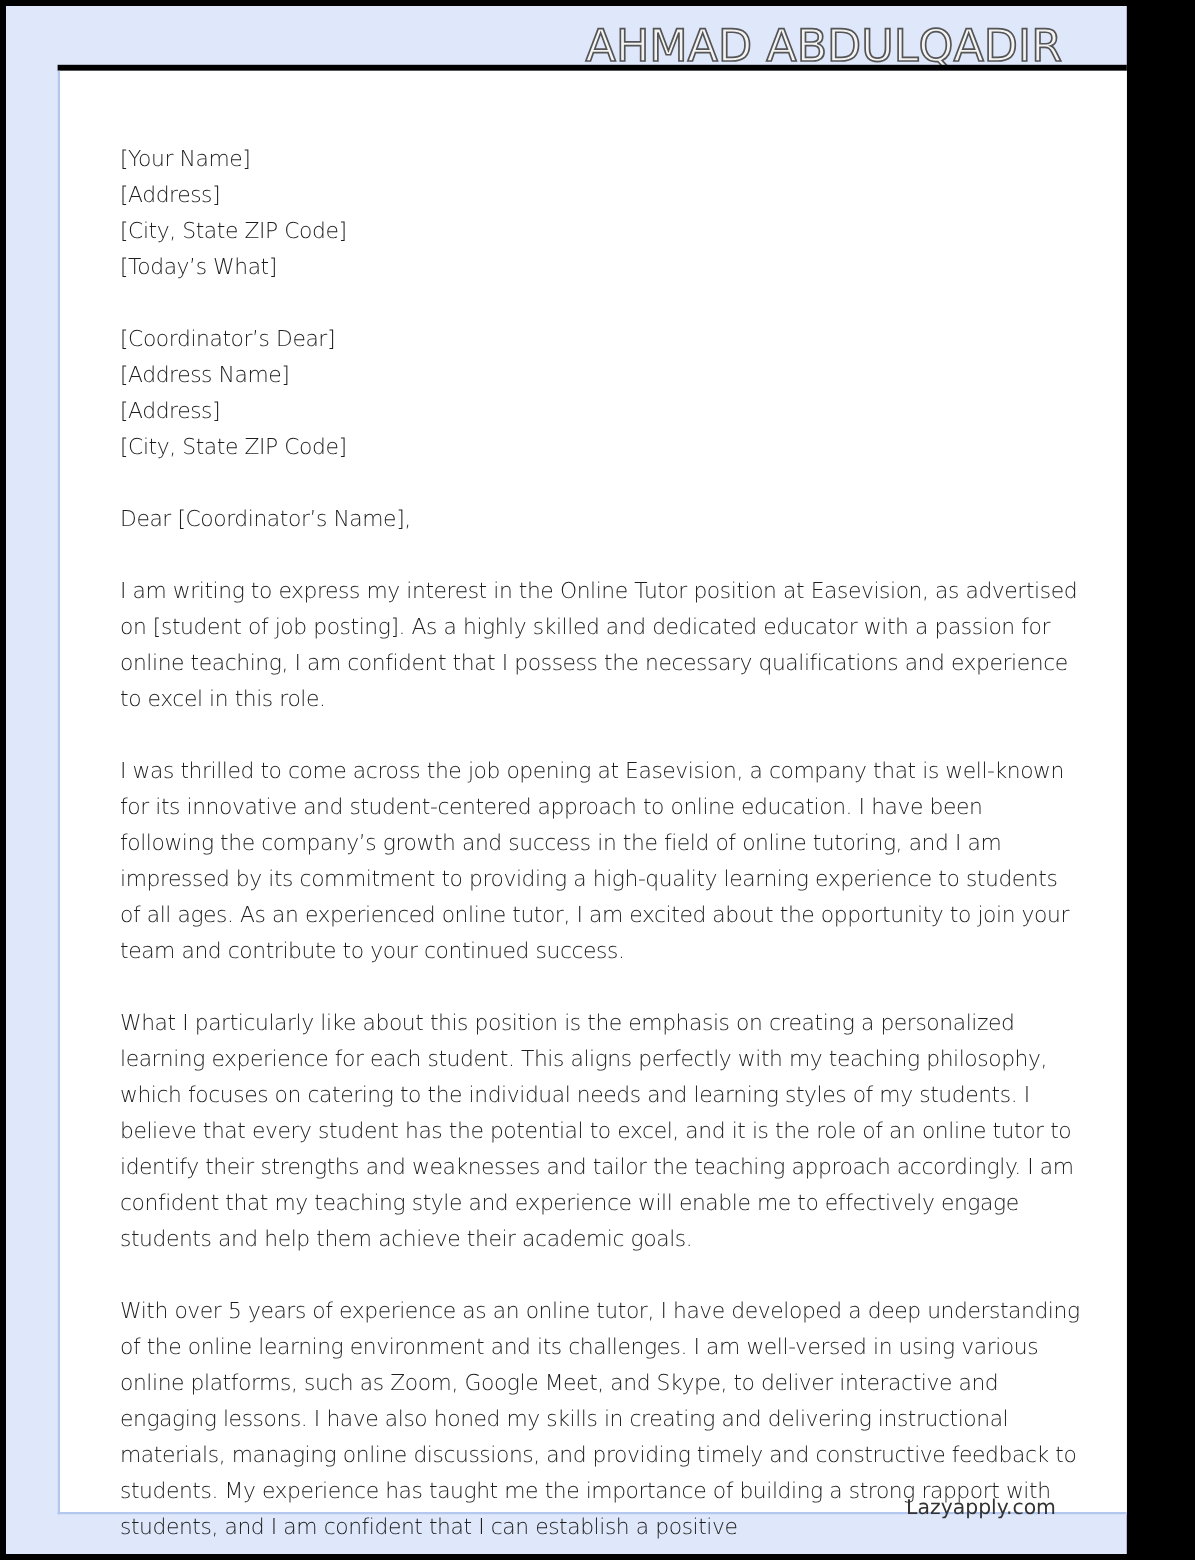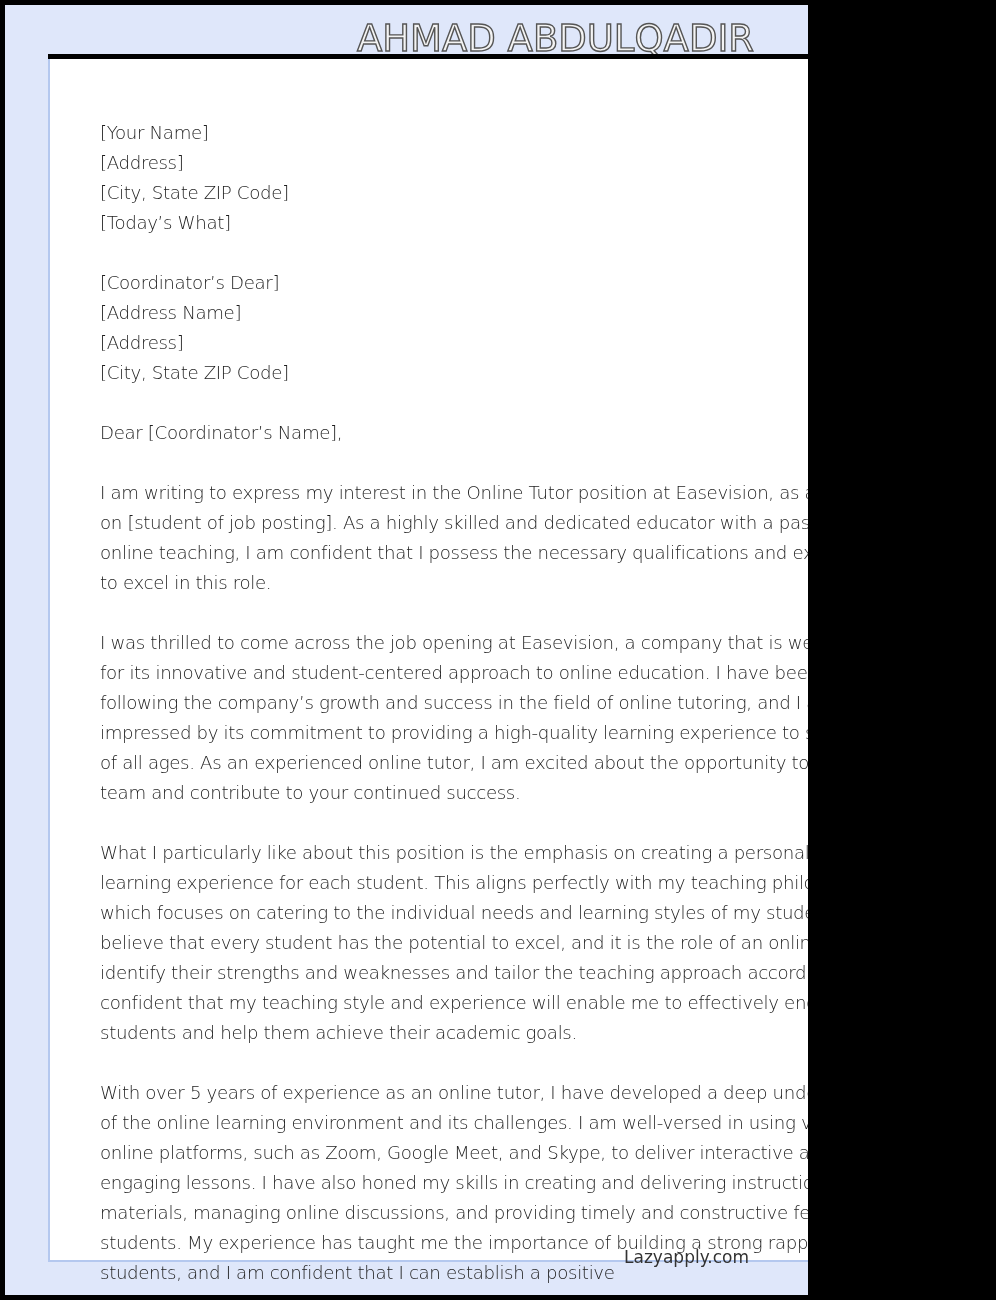--- a/index.html
+++ b/index.html
@@ -2,21 +2,21 @@
 <html><head>
   <meta charset="utf-8">
   <style>
     html, body { margin: 0; padding: 0; }
     body {
       width: 996px; height: 1300px; overflow: hidden;
       background: #000;
       font-family: "DejaVu Sans", sans-serif;
     }
     .frame {
-      position: absolute; left: 5px; top: 5px; width: 803px; height: 1290px;
+      position: absolute; left: 5px; top: 5px; width: 934px; height: 1290px;
       background: #dfe7fa; overflow: hidden;
     }
     .name-header {
       position: absolute; right: 54px; top: 12px;
       font-family: "DejaVu Sans", sans-serif;
       font-size: 37px; letter-spacing: 0px;
       color: #f4f4f4;
       -webkit-text-stroke: 1.4px #555;
       white-space: nowrap;
     }

